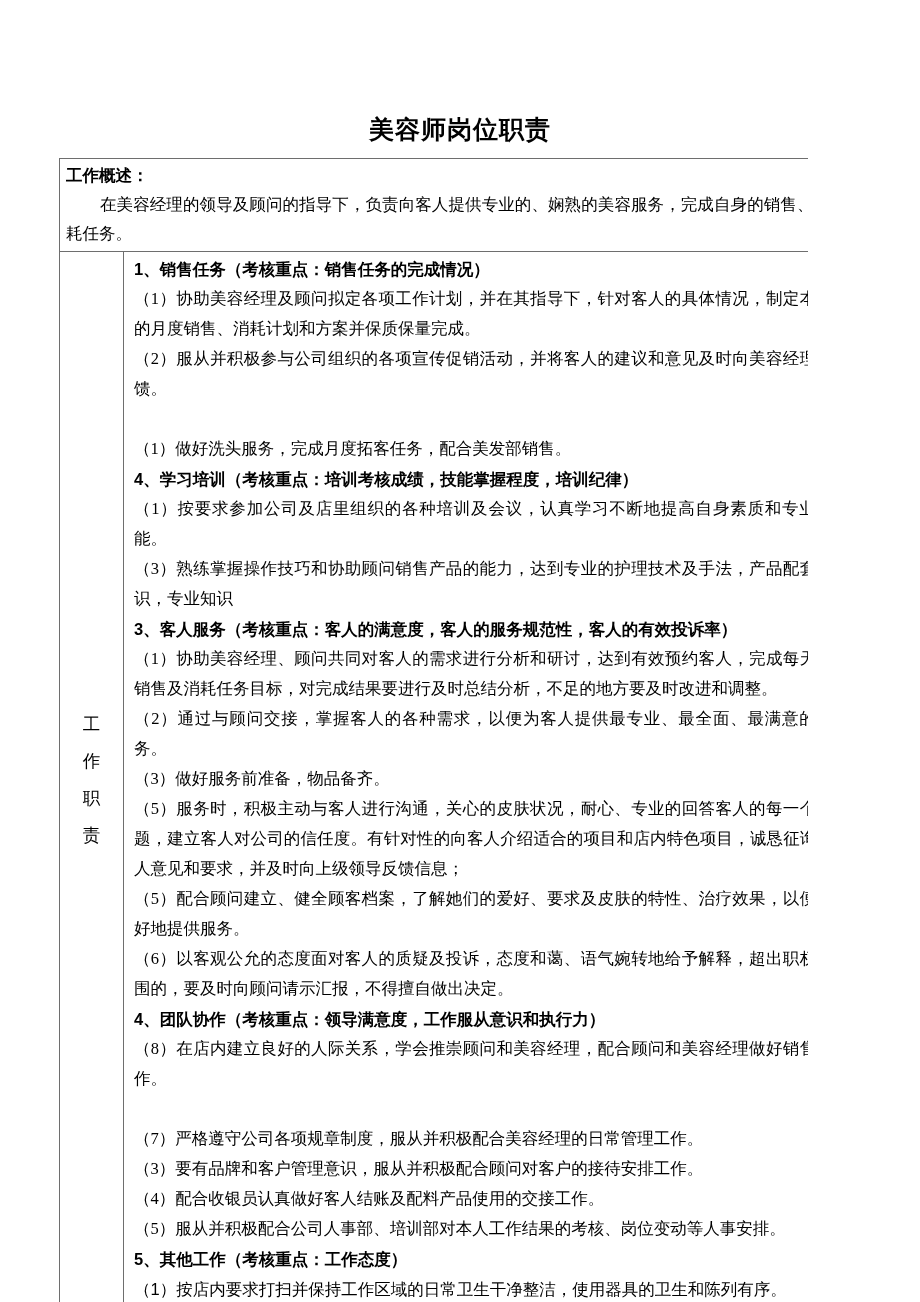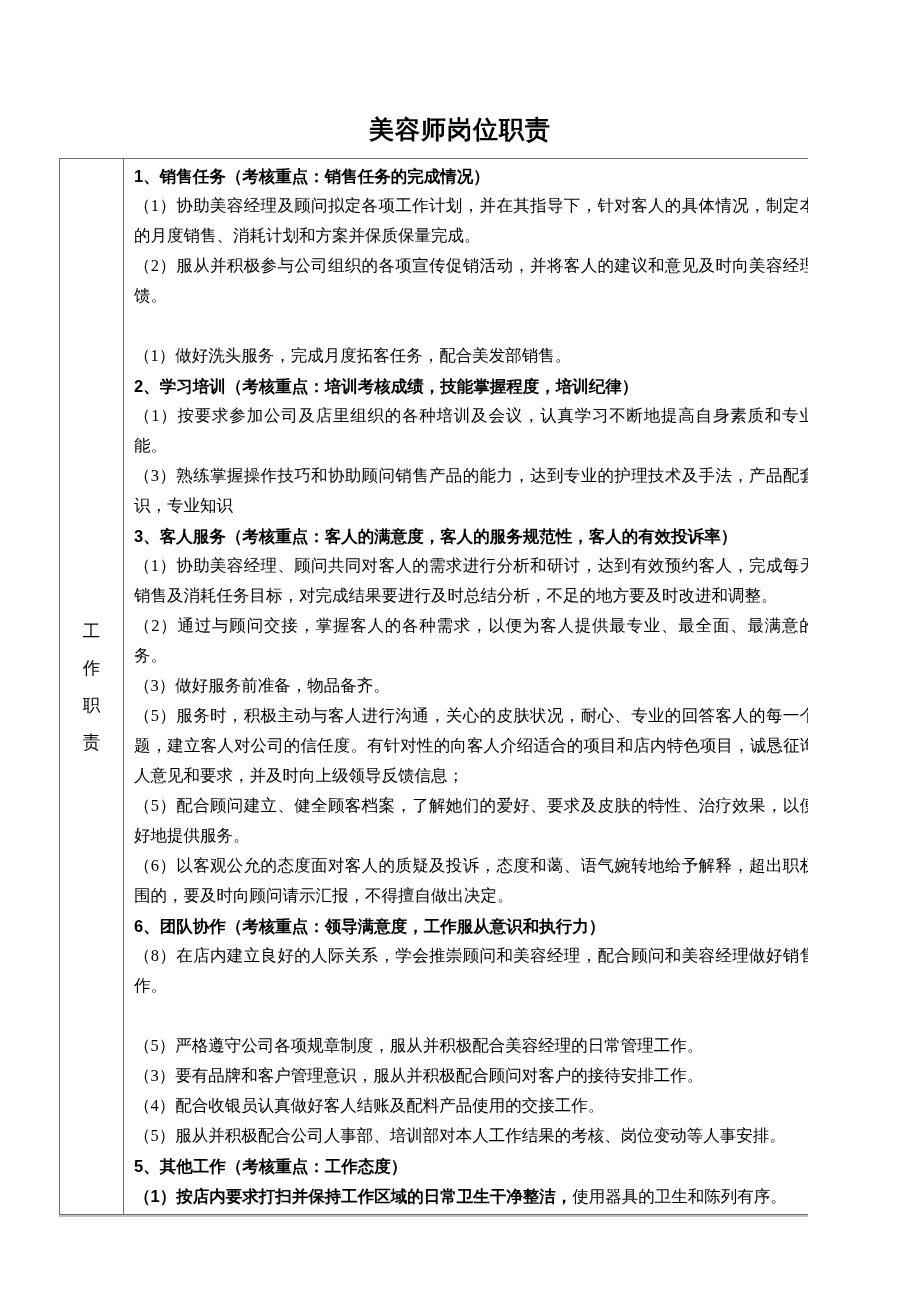--- a/index.html
+++ b/index.html
@@ -81,66 +81,72 @@
   .para.heading {
     font-family: "Liberation Sans", "DejaVu Sans", sans-serif;
     font-weight: bold;
     text-align: left;
   }
   .para.blank {
     height: 30px;
   }
   .bold-seg {
     font-family: "Liberation Sans", "DejaVu Sans", sans-serif;
-    font-weight: bold;
+    font-weight: normal;
   }
 </style>
 </head>
 <body>
 
 <div class="page">
 
   <h1 class="title">美容师岗位职责</h1>
 
   <table class="doc-table">
     <colgroup>
       <col style="width:64px">
       <col>
     </colgroup>
     <tbody>
+        <tr>
+      <td colspan="2" class="overview-cell">
+        <div class="overview-label">工作概述：</div>
+        <div class="overview-text">在美容经理的领导及顾问的指导下，负责向客人提供专业的、娴熟的美容服务，完成自身的销售、消耗任务。</div>
+      </td>
+    </tr>
     <tr>
       <td class="duties-label-cell">
         <div id="duties-label">
               <div class="v-char">工</div>
               <div class="v-char">作</div>
               <div class="v-char">职</div>
               <div class="v-char">责</div>
             </div>
       </td>
       <td class="duties-content-cell">
         <div id="paragraphs">
               <div class="para heading">1、销售任务（考核重点：销售任务的完成情况）</div>
               <div class="para item">（1）协助美容经理及顾问拟定各项工作计划，并在其指导下，针对客人的具体情况，制定本人的月度销售、消耗计划和方案并保质保量完成。</div>
               <div class="para item">（2）服从并积极参与公司组织的各项宣传促销活动，并将客人的建议和意见及时向美容经理反馈。</div>
               <div class="para blank">&nbsp;</div>
               <div class="para item">（1）做好洗头服务，完成月度拓客任务，配合美发部销售。</div>
-              <div class="para heading">2、学习培训（考核重点：培训考核成绩，技能掌握程度，培训纪律）</div>
+              <div class="para heading">4、学习培训（考核重点：培训考核成绩，技能掌握程度，培训纪律）</div>
               <div class="para item">（1）按要求参加公司及店里组织的各种培训及会议，认真学习不断地提高自身素质和专业技能。</div>
               <div class="para item">（3）熟练掌握操作技巧和协助顾问销售产品的能力，达到专业的护理技术及手法，产品配套知识，专业知识</div>
               <div class="para heading">3、客人服务（考核重点：客人的满意度，客人的服务规范性，客人的有效投诉率）</div>
               <div class="para item">（1）协助美容经理、顾问共同对客人的需求进行分析和研讨，达到有效预约客人，完成每天的销售及消耗任务目标，对完成结果要进行及时总结分析，不足的地方要及时改进和调整。</div>
               <div class="para item">（2）通过与顾问交接，掌握客人的各种需求，以便为客人提供最专业、最全面、最满意的服务。</div>
               <div class="para item">（3）做好服务前准备，物品备齐。</div>
               <div class="para item">（5）服务时，积极主动与客人进行沟通，关心的皮肤状况，耐心、专业的回答客人的每一个问题，建立客人对公司的信任度。有针对性的向客人介绍适合的项目和店内特色项目，诚恳征询客人意见和要求，并及时向上级领导反馈信息；</div>
               <div class="para item">（5）配合顾问建立、健全顾客档案，了解她们的爱好、要求及皮肤的特性、治疗效果，以便更好地提供服务。</div>
               <div class="para item">（6）以客观公允的态度面对客人的质疑及投诉，态度和蔼、语气婉转地给予解释，超出职权范围的，要及时向顾问请示汇报，不得擅自做出决定。</div>
-              <div class="para heading">6、团队协作（考核重点：领导满意度，工作服从意识和执行力）</div>
+              <div class="para heading">4、团队协作（考核重点：领导满意度，工作服从意识和执行力）</div>
               <div class="para item">（8）在店内建立良好的人际关系，学会推崇顾问和美容经理，配合顾问和美容经理做好销售工作。</div>
               <div class="para blank">&nbsp;</div>
-              <div class="para item">（5）严格遵守公司各项规章制度，服从并积极配合美容经理的日常管理工作。</div>
+              <div class="para item">（7）严格遵守公司各项规章制度，服从并积极配合美容经理的日常管理工作。</div>
               <div class="para item">（3）要有品牌和客户管理意识，服从并积极配合顾问对客户的接待安排工作。</div>
               <div class="para item">（4）配合收银员认真做好客人结账及配料产品使用的交接工作。</div>
               <div class="para item">（5）服从并积极配合公司人事部、培训部对本人工作结果的考核、岗位变动等人事安排。</div>
               <div class="para heading">5、其他工作（考核重点：工作态度）</div>
               <div class="para item"><span class="bold-seg">（1）按店内要求打扫并保持工作区域的日常卫生干净整洁，</span><span>使用器具的卫生和陈列有序。</span></div>
             </div>
       </td>
     </tr>
   </tbody>
     </table>

